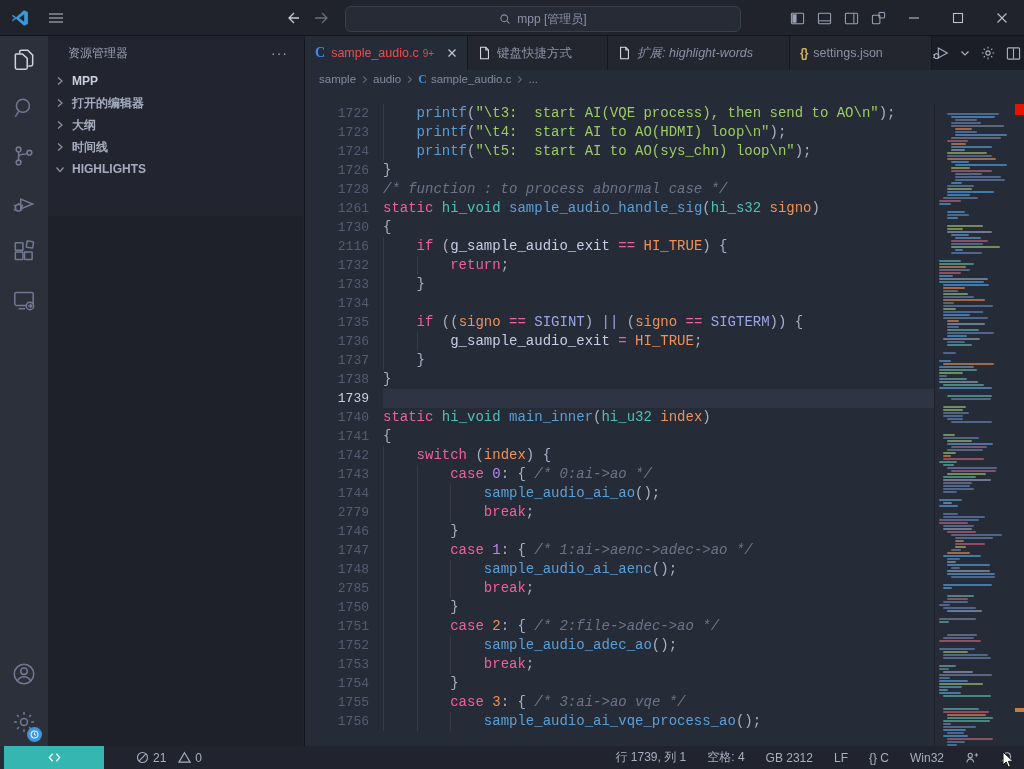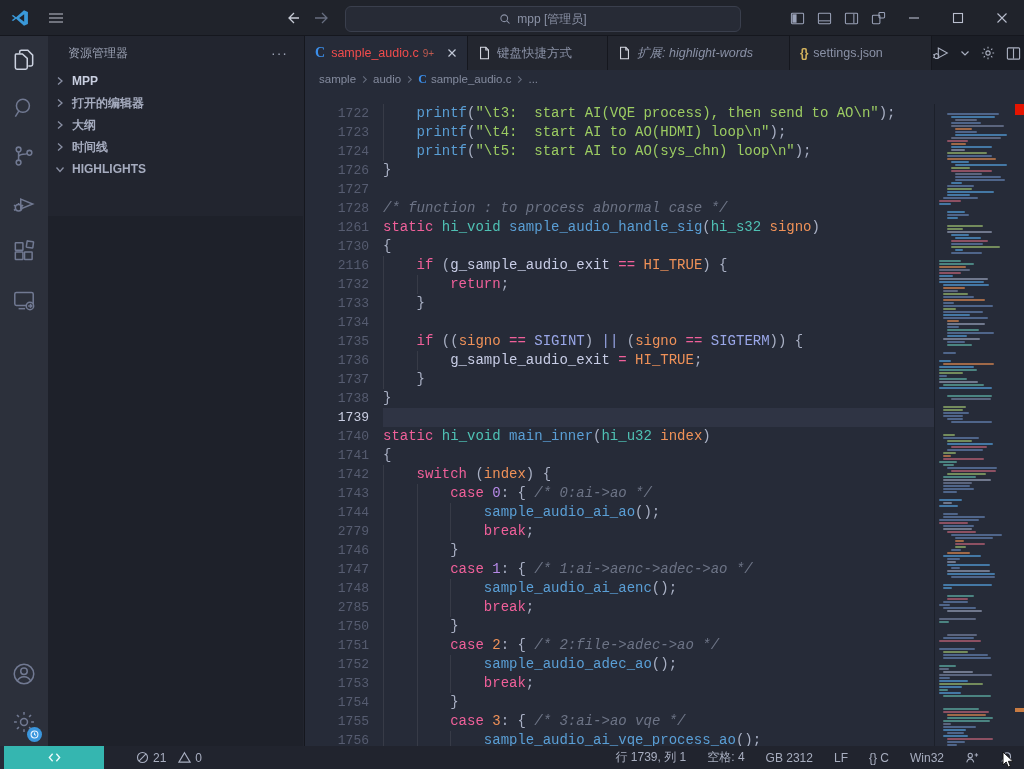--- a/index.html
+++ b/index.html
@@ -380,21 +380,20 @@
       <span class="bc-item">
         <span>...</span>
       </span>
     </div>
   <div id="code-area">
     <div id="code-lines">
         <div class="line"><span class="ln">1722</span><span class="codec"><span class="guide" style="left: 0ch;"></span><span>    </span><span class="t-fn">printf</span><span class="t-pu">(</span><span class="t-st">"\t3:  start AI(VQE process), then send to AO\n"</span><span class="t-pu">);</span></span></div>
         <div class="line"><span class="ln">1723</span><span class="codec"><span class="guide" style="left: 0ch;"></span><span>    </span><span class="t-fn">printf</span><span class="t-pu">(</span><span class="t-st">"\t4:  start AI to AO(HDMI) loop\n"</span><span class="t-pu">);</span></span></div>
         <div class="line"><span class="ln">1724</span><span class="codec"><span class="guide" style="left: 0ch;"></span><span>    </span><span class="t-fn">printf</span><span class="t-pu">(</span><span class="t-st">"\t5:  start AI to AO(sys_chn) loop\n"</span><span class="t-pu">);</span></span></div>
         <div class="line"><span class="ln">1726</span><span class="codec"><span class="t-pu">}</span></span></div>
-        <div class="line"><span class="ln">1727</span><span class="codec"></span></div>
         <div class="line"><span class="ln">1728</span><span class="codec"><span class="t-cm">/* function : to process abnormal case */</span></span></div>
         <div class="line"><span class="ln">1261</span><span class="codec"><span class="t-kw">static</span><span> </span><span class="t-ty">hi_void</span><span> </span><span class="t-fn">sample_audio_handle_sig</span><span class="t-pu">(</span><span class="t-ty">hi_s32</span><span> </span><span class="t-cn">signo</span><span class="t-pu">)</span></span></div>
         <div class="line"><span class="ln">1730</span><span class="codec"><span class="t-pu">{</span></span></div>
         <div class="line"><span class="ln">2116</span><span class="codec"><span class="guide" style="left: 0ch;"></span><span>    </span><span class="t-kw">if</span><span> </span><span class="t-pu">(</span><span class="t-va">g_sample_audio_exit</span><span> </span><span class="t-op">==</span><span> </span><span class="t-cn">HI_TRUE</span><span class="t-pu">) {</span></span></div>
         <div class="line"><span class="ln">1732</span><span class="codec"><span class="guide" style="left: 0ch;"></span><span class="guide" style="left: 4ch;"></span><span>        </span><span class="t-kw">return</span><span class="t-pu">;</span></span></div>
         <div class="line"><span class="ln">1733</span><span class="codec"><span class="guide" style="left: 0ch;"></span><span>    </span><span class="t-pu">}</span></span></div>
         <div class="line"><span class="ln">1734</span><span class="codec"><span class="guide" style="left: 0ch;"></span></span></div>
         <div class="line"><span class="ln">1735</span><span class="codec"><span class="guide" style="left: 0ch;"></span><span>    </span><span class="t-kw">if</span><span> </span><span class="t-pu">((</span><span class="t-cn">signo</span><span> </span><span class="t-op">==</span><span> </span><span class="t-sg">SIGINT</span><span class="t-pu">)</span><span> </span><span class="t-sg">||</span><span> </span><span class="t-pu">(</span><span class="t-cn">signo</span><span> </span><span class="t-op">==</span><span> </span><span class="t-sg">SIGTERM</span><span class="t-pu">)) {</span></span></div>
         <div class="line"><span class="ln">1736</span><span class="codec"><span class="guide" style="left: 0ch;"></span><span class="guide" style="left: 4ch;"></span><span>        </span><span class="t-va">g_sample_audio_exit</span><span> </span><span class="t-op">=</span><span> </span><span class="t-cn">HI_TRUE</span><span class="t-pu">;</span></span></div>
         <div class="line"><span class="ln">1737</span><span class="codec"><span class="guide" style="left: 0ch;"></span><span>    </span><span class="t-pu">}</span></span></div>

